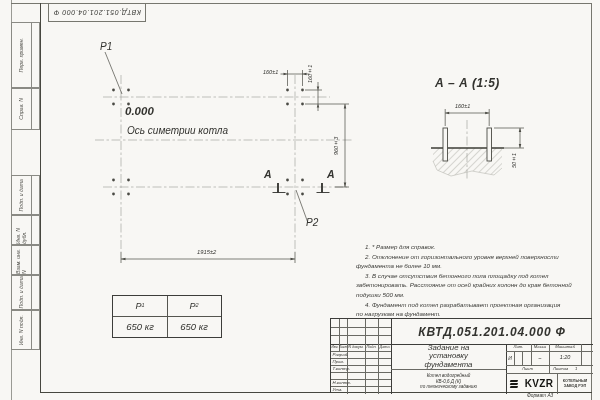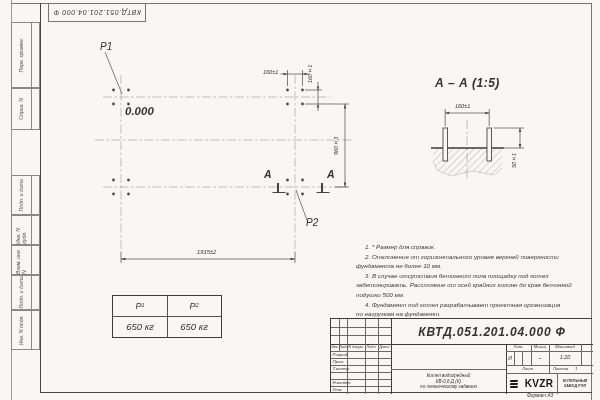--- a/index.html
+++ b/index.html
@@ -158,20 +158,21 @@
       </g>
       <g stroke="#4a4a44" stroke-width="0.7" fill="none">
         <path d="M445.2 126 V109 M489.2 126 V109 M445.2 113 H489.2 M494 128 H524 M504 148 H524 M520 128 V148"></path>
       </g>
     </g>
   </svg>
 
   <div class="t" style="left:100px;top:42px;font-size:10px">P1</div>
   <div class="t" style="left:306px;top:218px;font-size:10px">P2</div>
   <div class="t" style="left:125px;top:106px;font-size:11.5px;font-weight:600">0.000</div>
+  <div class="t" style="left:127px;top:126px;font-size:10px">Ось симетрии котла</div>
   <div class="t" style="left:263px;top:69.5px;font-size:5.5px">160±1</div>
   <div class="t vt" style="left:308px;top:60px;height:23px;font-size:5.5px">160±1</div>
   <div class="t vt" style="left:334px;top:127px;height:28px;font-size:5.5px">960±3</div>
   <div class="t" style="left:197px;top:250px;font-size:5.8px">1915±2</div>
   <div class="t" style="left:264px;top:169px;font-size:10.5px;font-weight:bold">А</div>
   <div class="t" style="left:327px;top:169px;font-size:10.5px;font-weight:bold">А</div>
 
   <div class="t" style="left:435px;top:77px;font-size:12px;font-weight:600;letter-spacing:.5px">А – А  (1:5)</div>
   <div class="t" style="left:455px;top:104px;font-size:5.5px">160±1</div>
   <div class="t vt" style="left:512px;top:150px;height:18px;font-size:5.5px">50±1</div>
@@ -237,20 +238,25 @@
     <div class="bt cellc" style="left:16px;top:25px;width:18px;height:7px;font-size:3.8px">N докум.</div>
     <div class="bt cellc" style="left:34px;top:25px;width:13px;height:7px;font-size:3.8px">Подп.</div>
     <div class="bt cellc" style="left:47px;top:25px;width:13px;height:7px;font-size:3.8px">Дата</div>
 
     <div class="bt" style="left:1.5px;top:33.5px;font-size:4.4px">Разраб.</div>
     <div class="bt" style="left:1.5px;top:40.5px;font-size:4.4px">Пров.</div>
     <div class="bt" style="left:1.5px;top:47.5px;font-size:4.4px">Т.контр.</div>
     <div class="bt" style="left:1.5px;top:61.5px;font-size:4.4px">Н.контр.</div>
     <div class="bt" style="left:1.5px;top:68.5px;font-size:4.4px">Утв.</div>
 
+    <div style="position:absolute;left:60px;top:25px;width:115px;height:25px;display:flex;flex-direction:column;align-items:center;justify-content:center">
+      <div class="bt" style="position:static;font-size:7.8px;line-height:8.2px">Задание на</div>
+      <div class="bt" style="position:static;font-size:7.8px;line-height:8.2px">установку</div>
+      <div class="bt" style="position:static;font-size:7.8px;line-height:8.2px">фундамента</div>
+    </div>
 
     <div style="position:absolute;left:60px;top:50px;width:115px;height:25px;display:flex;flex-direction:column;align-items:center;justify-content:center">
       <div class="bt" style="position:static;font-size:4.6px;line-height:5.4px">Котел водогрейный</div>
       <div class="bt" style="position:static;font-size:4.6px;line-height:5.4px">КВ-0,6 Д (К)</div>
       <div class="bt" style="position:static;font-size:4.6px;line-height:5.4px">по техническому заданию</div>
     </div>
 
     <div class="bt cellc" style="left:175px;top:25px;width:25px;height:7px;font-size:4.2px">Лит.</div>
     <div class="bt cellc" style="left:200px;top:25px;width:18px;height:7px;font-size:4.2px">Масса</div>
     <div class="bt cellc" style="left:218px;top:25px;width:32px;height:7px;font-size:4.2px">Масштаб</div>

